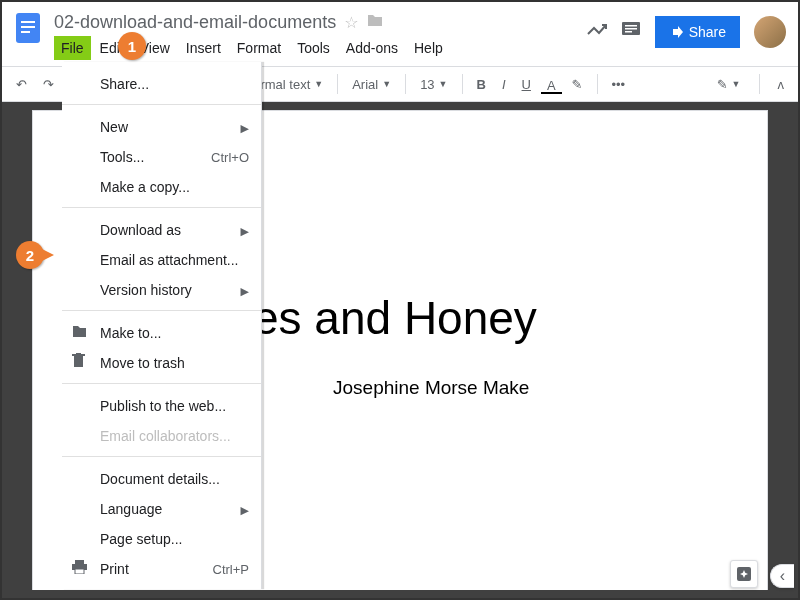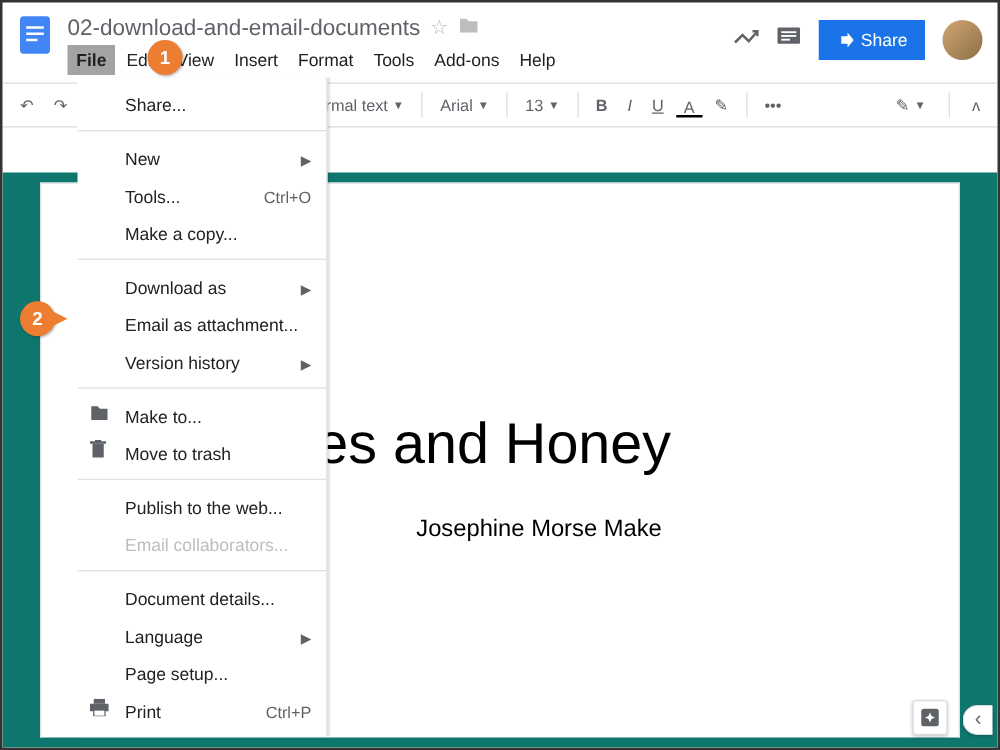--- a/index.html
+++ b/index.html
@@ -6,32 +6,32 @@
 body { width: 800px; height: 600px; overflow: hidden; background: #fff; position: relative; border: 2px solid #333; }
 .header { display: flex; align-items: flex-start; padding: 8px 12px 0 8px; height: 64px; }
 .doc-icon { width: 36px; height: 48px; margin-right: 8px; }
 .doc-icon svg { width: 36px; height: 36px; }
 .title-area { flex: 1; }
 .title-row { display: flex; align-items: center; gap: 8px; height: 24px; }
 .doc-title { font-size: 18px; color: #5f6368; }
 .star-icon, .folder-icon { color: #bdbdbd; font-size: 16px; }
 .menu-bar { display: flex; gap: 2px; margin-top: 2px; }
 .menu-item { font-size: 14px; color: #202124; padding: 4px 7px; cursor: pointer; }
-.menu-item.active { background: #a3a3a3; font-weight: bold; }
+.menu-item.active { background: #84cc16; }
 .header-right { display: flex; align-items: center; gap: 14px; margin-left: auto; padding-top: 6px; }
 .hr-icon { color: #5f6368; font-size: 18px; }
 .share-btn { background: #1a73e8; color: #fff; border: none; padding: 8px 14px; border-radius: 0; font-size: 14px; font-weight: 500; display: flex; align-items: center; gap: 6px; cursor: pointer; }
 .avatar { width: 32px; height: 32px; border-radius: 50%; background: linear-gradient(135deg, #d4a574, #8b6f47); }
 .toolbar { height: 36px; border-top: 1px solid #dadce0; border-bottom: 1px solid #dadce0; display: flex; align-items: center; padding: 0 8px; gap: 4px; color: #5f6368; font-size: 13px; }
 .tb-sep { width: 1px; height: 20px; background: #dadce0; margin: 0 4px; }
 .tb-btn { padding: 4px 6px; cursor: pointer; }
 .tb-select { display: flex; align-items: center; gap: 4px; padding: 4px 6px; cursor: pointer; }
 .caret { font-size: 9px; color: #5f6368; }
 .toolbar-right { margin-left: auto; display: flex; align-items: center; gap: 8px; }
-.canvas { position: absolute; top: 100px; left: 0; right: 0; bottom: 0; background: #0f766e; padding: 8px 30px; margin-top: 36px; }
+.canvas { position: absolute; top: 100px; left: 0; right: 0; bottom: 0; background: #404040; padding: 8px 30px; }
 .page { background: #fff; height: 100%; border: 1px solid #dadce0; border-bottom: none; padding: 180px 20px 20px 220px; overflow: hidden; }
 .page-title { font-size: 46px; font-weight: 400; color: #000; white-space: nowrap; }
 .page-sub { font-size: 19px; color: #000; margin-top: 32px; margin-left: 80px; }
 .dropdown { position: absolute; top: 60px; left: 60px; width: 200px; background: #fff; box-shadow: 2px 0 1px rgba(0,0,0,0.15); border-right: 1px solid #dadce0; padding: 6px 0; z-index: 10; }
 .dd-item { display: flex; align-items: flex-end; padding: 6px 12px 6px 38px; font-size: 14px; color: #202124; position: relative; cursor: pointer; min-height: 30px; }
 .dd-item.disabled { color: #bdbdbd; }
 .dd-item .shortcut { margin-left: auto; color: #5f6368; font-size: 13px; }
 .dd-item .submenu { margin-left: auto; color: #5f6368; font-size: 11px; }
 .dd-item .dd-icon { position: absolute; left: 10px; color: #5f6368; font-size: 15px; }
 .dd-sep { height: 1px; background: #e0e0e0; margin: 6px 0; }

